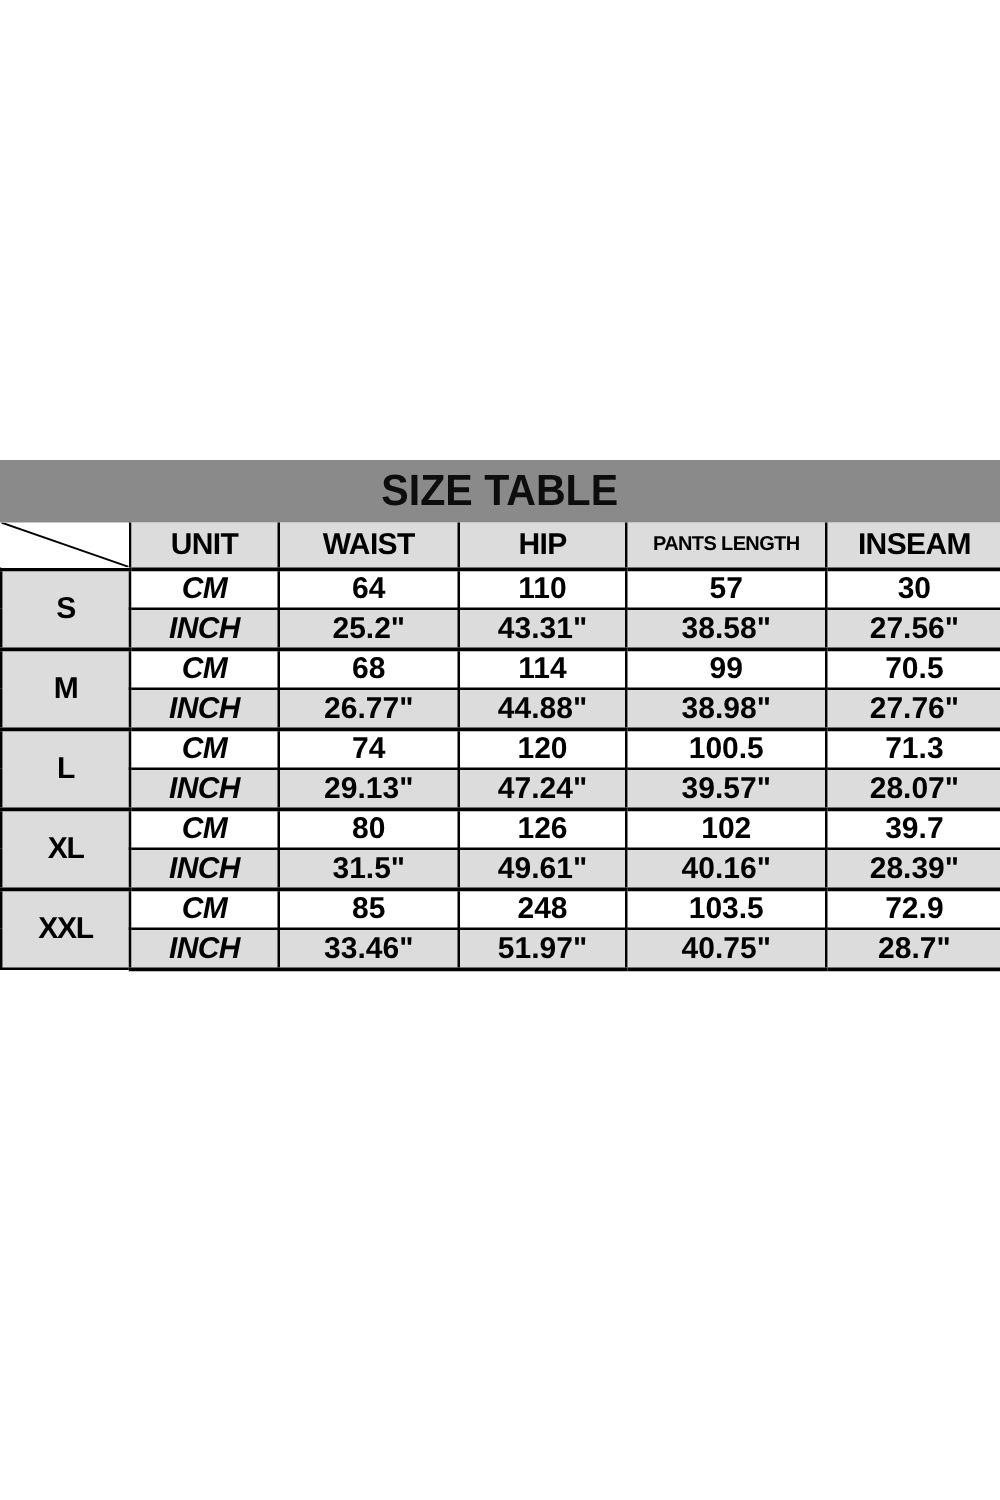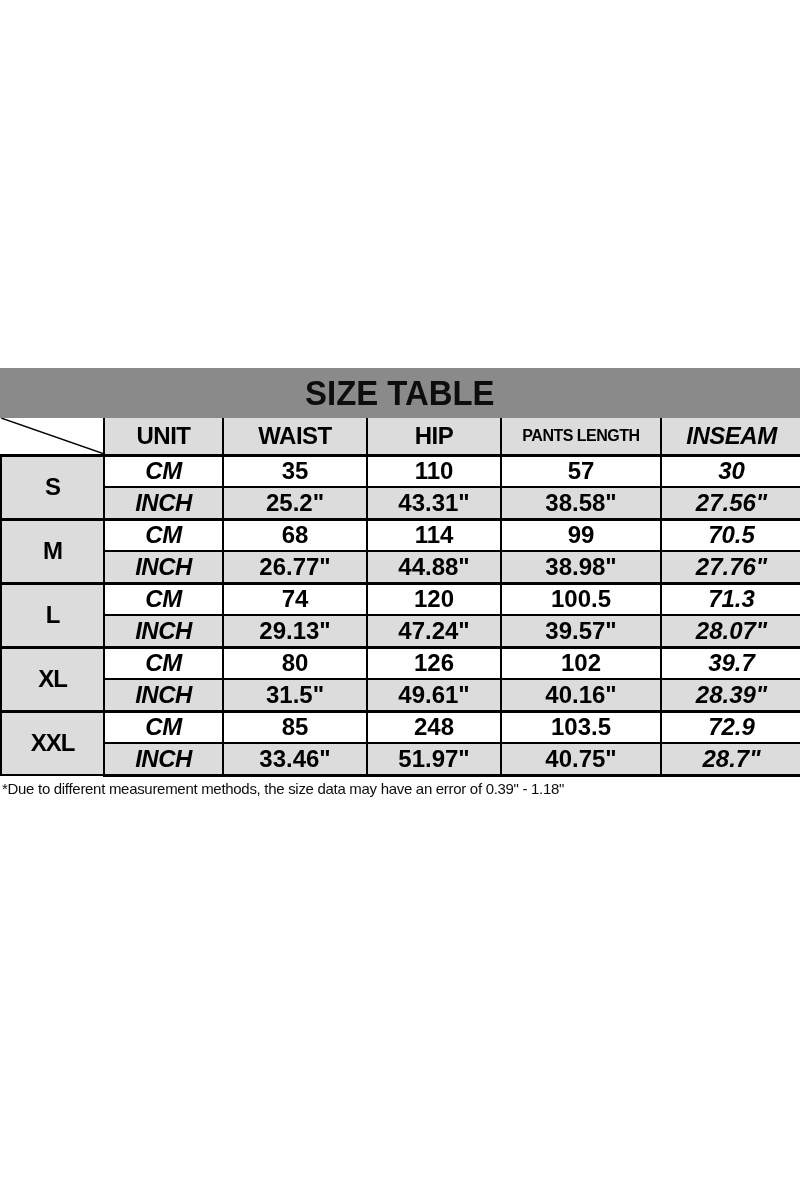--- a/index.html
+++ b/index.html
@@ -69,21 +69,21 @@
     font-size: 27px;
     border-left: none;
     letter-spacing: -1px;
   }
   td.unit-cell { letter-spacing: -0.5px; font-style: italic; }
   tr.cm-row td { background: #ffffff; }
   tr.inch-row td { background: var(--shade-gray); }
   tr.cm-row td.size-cell { background: var(--shade-gray); }
   tr.group-start td { border-top: 3px solid var(--line); }
   tbody tr:last-child td { border-bottom: 3px solid var(--line); }
-  table.size-table td:last-child, tr.header-row th:last-child { border-right: none; font-style: italic; }
+  table.size-table td:last-child, tr.header-row th:last-child { border-right: none; }
   .footnote {
     padding: 3px 0 0 2px;
     font-size: 15px;
     font-weight: 400;
     letter-spacing: -0.3px;
     color: #0d0d0d;
   }
 </style>
 </head>
 <body>
@@ -113,21 +113,21 @@
         <th>WAIST</th>
         <th>HIP</th>
         <th class="col-pants">PANTS LENGTH</th>
         <th>INSEAM</th>
       </tr>
     </thead>
     <tbody>
         <tr class="cm-row group-start">
           <td rowspan="2" class="size-cell">S</td>
           <td class="unit-cell">CM</td>
-          <td>35</td>
+          <td>64</td>
           <td>110</td>
           <td>57</td>
           <td>30</td>
         </tr>
         <tr class="inch-row">
           <td class="unit-cell">INCH</td>
           <td>25.2"</td>
           <td>43.31"</td>
           <td>38.58"</td>
           <td>27.56"</td>
@@ -188,14 +188,13 @@
         <tr class="inch-row">
           <td class="unit-cell">INCH</td>
           <td>33.46"</td>
           <td>51.97"</td>
           <td>40.75"</td>
           <td>28.7"</td>
         </tr>
       </tbody>
   </table>
 
-  <div class="footnote">*Due to different measurement methods, the size data may have an error of 0.39" - 1.18"</div>
 </div>
 
 </body></html>

